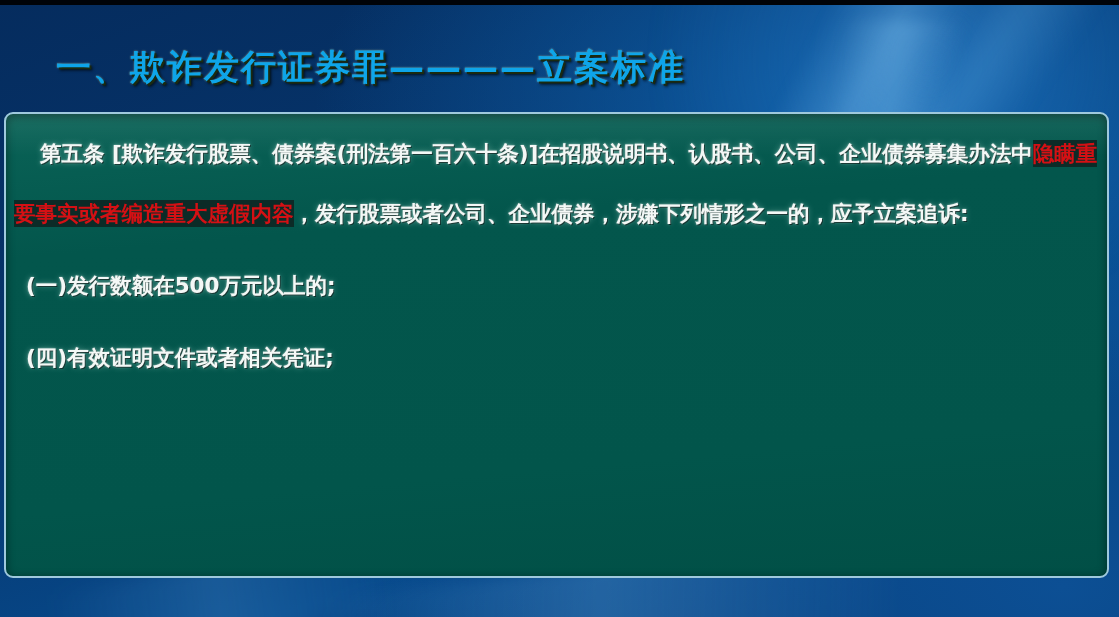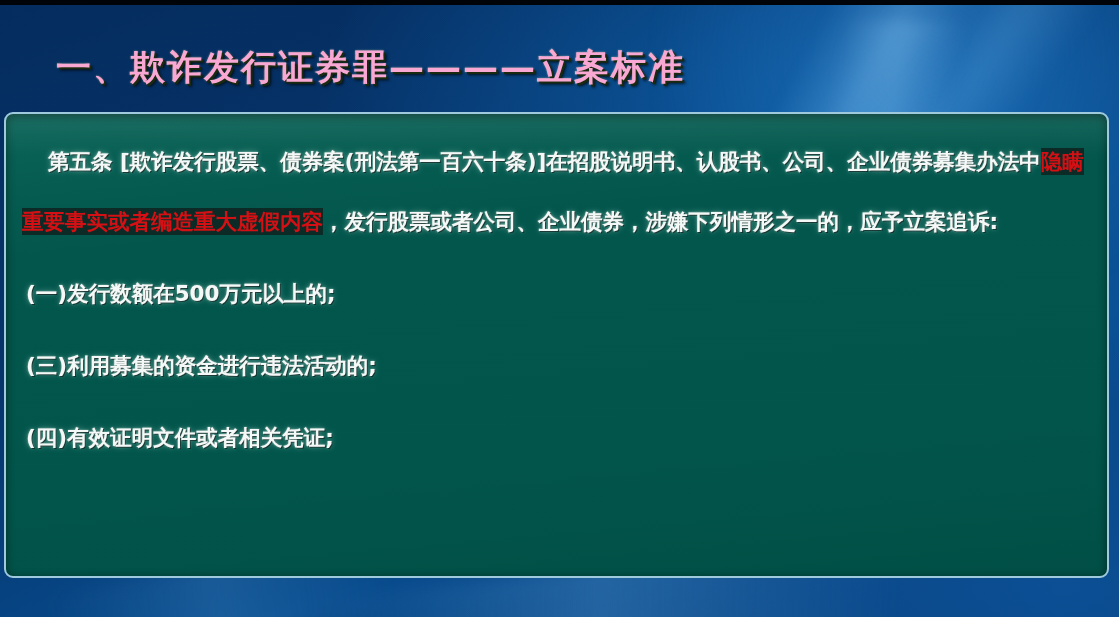--- a/index.html
+++ b/index.html
@@ -81,21 +81,21 @@
 
   
   .title {
     position: absolute;
     left: 56px;
     top: 44px;
     font-family: "DejaVu Serif", "Liberation Serif", serif;
     font-weight: 700;
     font-size: 35px;
     letter-spacing: 2px;
-    color: #f9a8d4;
+    color: #0ea5e9;
     white-space: nowrap;
     text-shadow:
       2px 2px 0 #1a2a10,
       3px 3px 3px rgba(0,0,0,0.75),
       0 0 2px rgba(255,255,180,0.55);
   }
 
   
   .panel {
     position: absolute;
@@ -125,21 +125,21 @@
     font-weight: 700;
     font-size: 21.5px;
     line-height: 60px;
     letter-spacing: 0px;
     text-shadow:
       1px 1px 0 rgba(0,0,0,0.55),
       0 0 6px rgba(190,235,225,0.45),
       0 0 2px rgba(255,255,255,0.6);
   }
   .para {
-    margin: 8px;
+    margin: 0;
     padding: 0 2px;
     white-space: normal;
   }
   .para.first {
     text-indent: 26px;
   }
   .item {
     margin: 12px;
     padding: 0 2px;
     white-space: nowrap;
@@ -169,19 +169,18 @@
   <div class="title">一、欺诈发行证券罪————立案标准</div>
 
   <div class="panel">
     <div class="panel-sheen"></div>
 
     <div class="body-text">
 
       <p class="para first"><span>第五条 [欺诈发行股票、债券案(刑法第一百六十条)]在招股说明书、认股书、公司、企业债券募集办法中</span><span class="hl">隐瞒重要事实或者编造重大虚假内容</span><span>，发行股票或者公司、企业债券，涉嫌下列情形之一的，应予立案追诉:</span></p>
 
       <p class="item">(一)发行数额在500万元以上的;</p>
-      <p class="item">(三)利用募集的资金进行违法活动的;</p>
       <p class="item">(四)有效证明文件或者相关凭证;</p>
 
     </div>
   </div>
 
 </div>
 
 </body></html>

